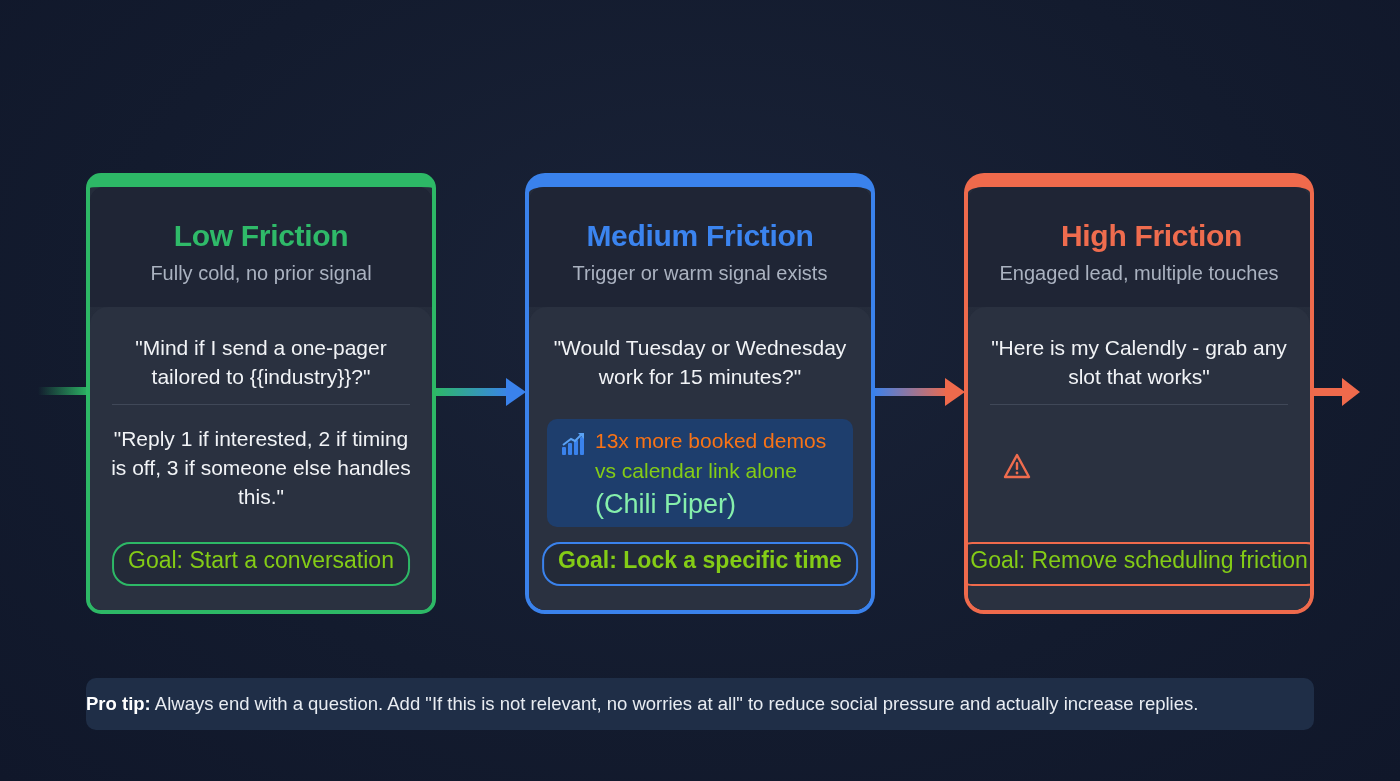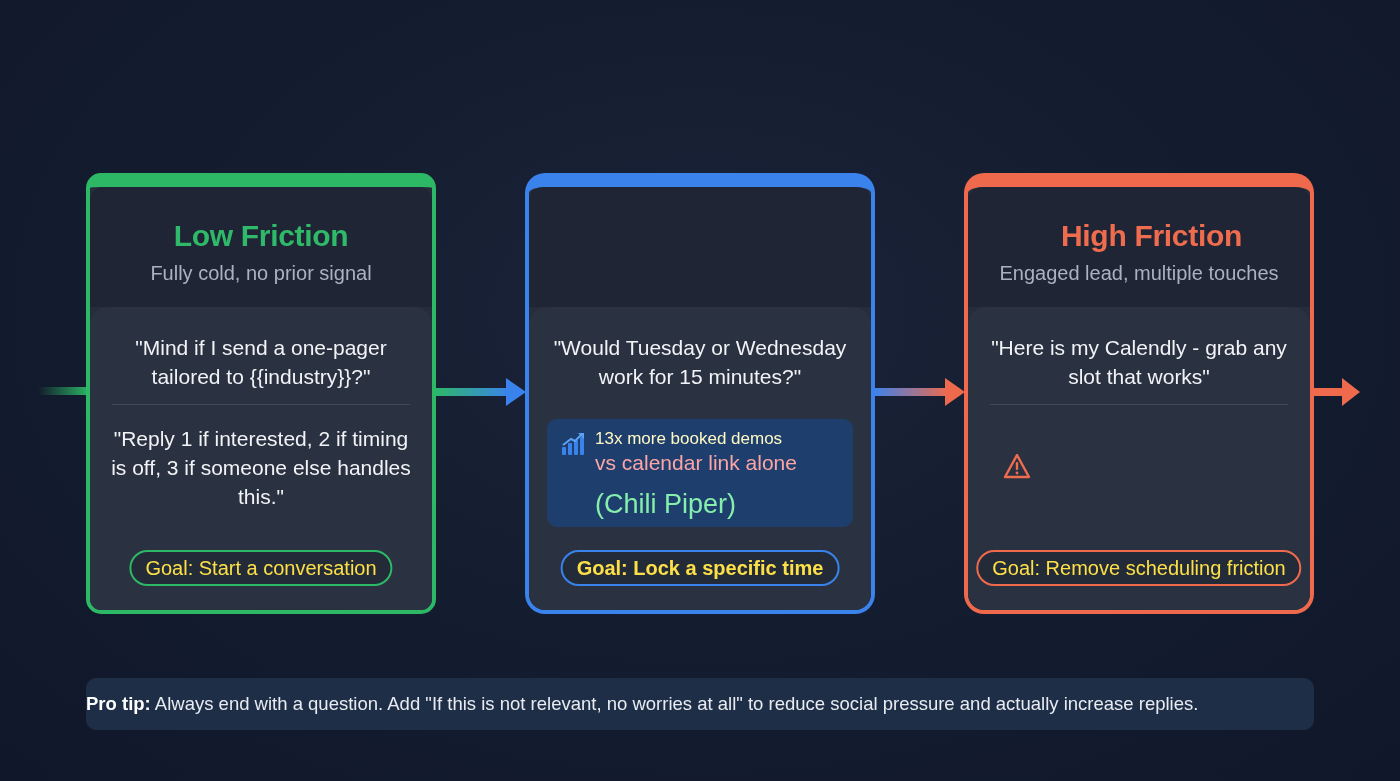--- a/index.html
+++ b/index.html
@@ -52,37 +52,37 @@
     .quote {
       position: absolute; left: 14px; right: 14px;
       text-align: center; font-size: 21px; line-height: 29px; color: #f1f3f6;
     }
     .divider {
       position: absolute; left: 22px; right: 22px; height: 1px;
       background: #404858;
     }
     .goal {
       position: absolute; bottom: 24px; left: 50%; transform: translateX(-50%);
-      height: 36px; padding: 0 14px; border-radius: 18px;
-      border: 2px solid; font-size: 20px; line-height: 32px;
-      color: #fde047; white-space: nowrap; background: #232a38;
+      height: 44px; padding: 0 14px; border-radius: 18px;
+      border: 2px solid; font-size: 23px; line-height: 32px;
+      color: #84cc16; white-space: nowrap; background: #232a38;
     }
     .low .goal { border-color: #2db866; }
     .med .goal { border-color: #3a82ec; font-weight: bold; }
     .high .goal { border-color: #ef6a4c; }
     .stat-box {
       position: absolute; left: 18px; right: 18px; top: 112px; height: 108px;
       background: #1e3e6d; border-radius: 10px;
     }
     .stat-icon { position: absolute; left: 14px; top: 14px; width: 24px; height: 22px; }
     .stat-line1 {
-      position: absolute; left: 48px; top: 10px; font-size: 17px; color: #fef9c3;
+      position: absolute; left: 48px; top: 10px; font-size: 21px; color: #f97316;
     }
     .stat-line2 {
-      position: absolute; left: 48px; top: 32px; font-size: 21px; color: #fca5a5;
+      position: absolute; left: 48px; top: 40px; font-size: 21px; color: #84cc16;
     }
     .stat-line3 {
       position: absolute; left: 48px; top: 70px; font-size: 27px; color: #86efac;
     }
     .warn {
       position: absolute; left: 30px; right: 20px; top: 133px; height: 60px;
     }
     .warn-icon { position: absolute; left: 4px; top: 12px; width: 30px; height: 28px; }
     .warn-text {
       position: absolute; left: 46px; top: 0; font-size: 21px; line-height: 30px;
@@ -148,20 +148,22 @@
     <div class="card-body">
       <div class="quote" style="top:26px">"Mind if I send a one-pager tailored to {{industry}}?"</div>
       <div class="divider" style="top:97px"></div>
       <div class="quote" style="top:117px">"Reply 1 if interested, 2 if timing is off, 3 if someone else handles this."</div>
       <div class="goal">Goal: Start a conversation</div>
     </div>
   </div>
 
   <div class="card med">
     <div class="card-head">
+      <div class="card-title">Medium Friction</div>
+      <div class="card-sub">Trigger or warm signal exists</div>
     </div>
     <div class="card-body">
       <div class="quote" style="top:26px">"Would Tuesday or Wednesday work for 15 minutes?"</div>
       <div class="stat-box">
         <svg class="stat-icon" viewBox="0 0 24 22">
           <rect x="1" y="14" width="4" height="8" rx="1" fill="#3a82ec"></rect>
           <rect x="7" y="10" width="4" height="12" rx="1" fill="#3a82ec"></rect>
           <rect x="13" y="7" width="4" height="15" rx="1" fill="#3a82ec"></rect>
           <rect x="19" y="4" width="4" height="18" rx="1" fill="#3a82ec"></rect>
           <path d="M2 12 L10 6 L14 8 L21 1" stroke="#5aa2f5" stroke-width="2" fill="none"></path>

